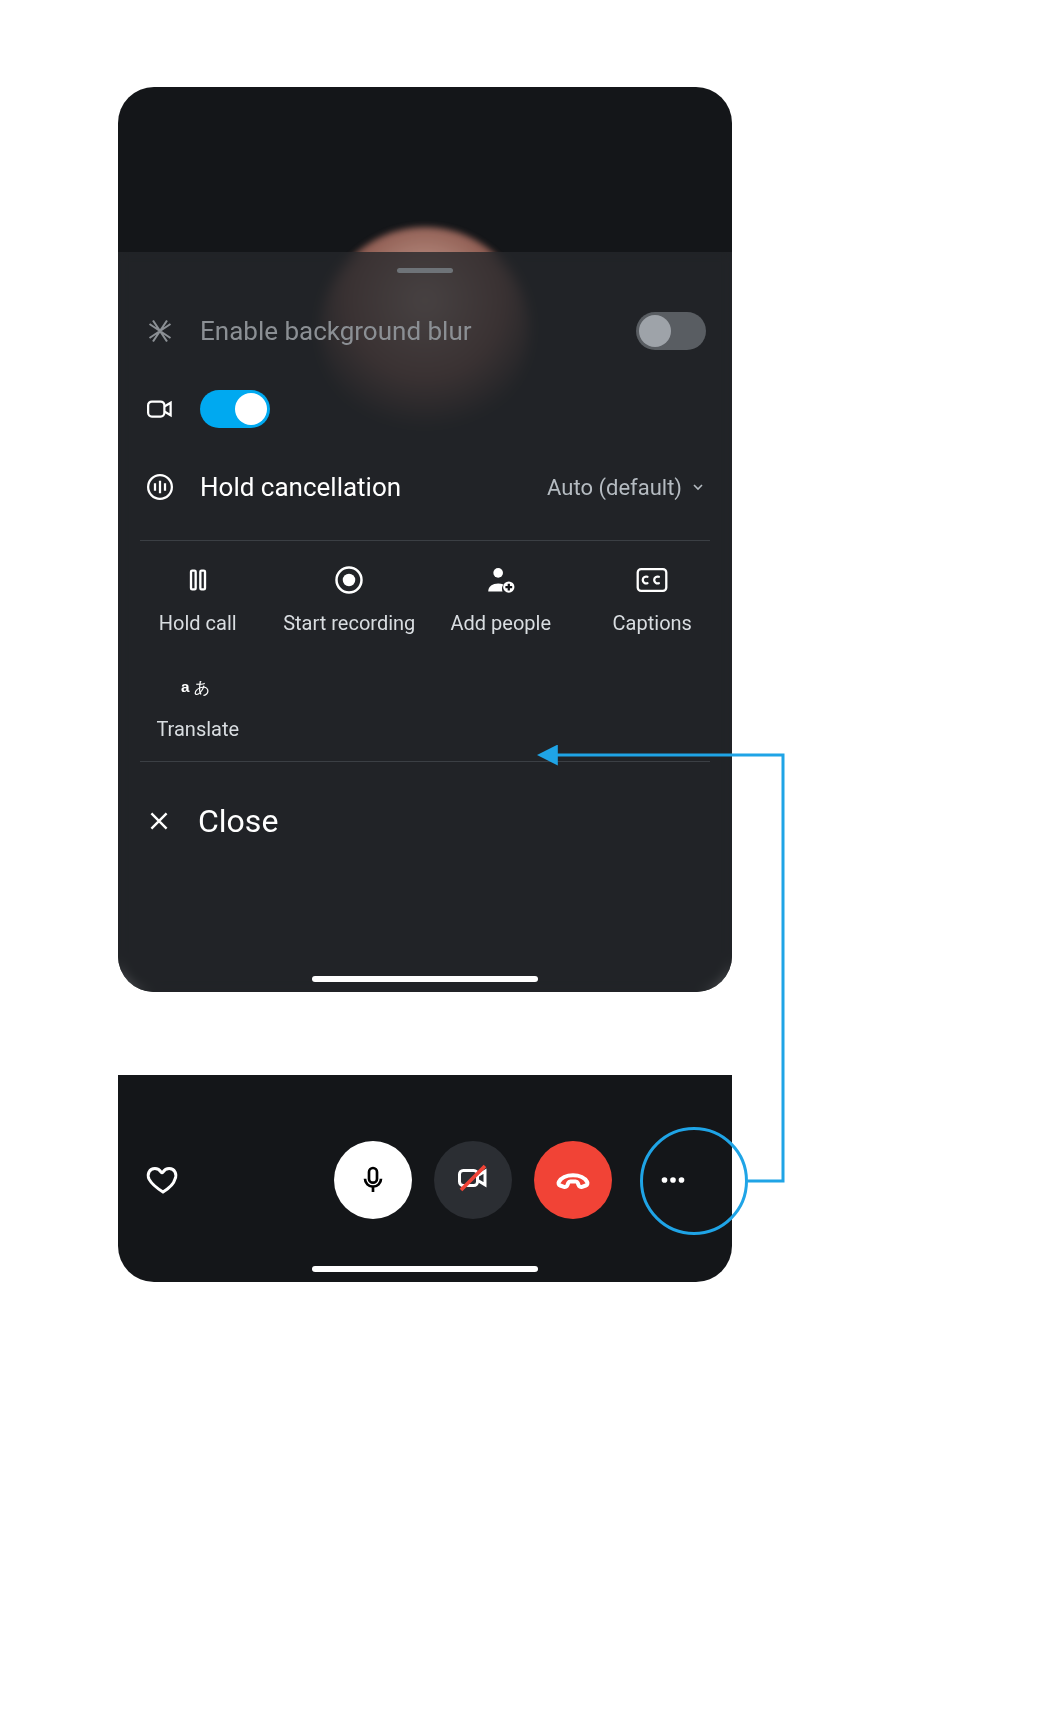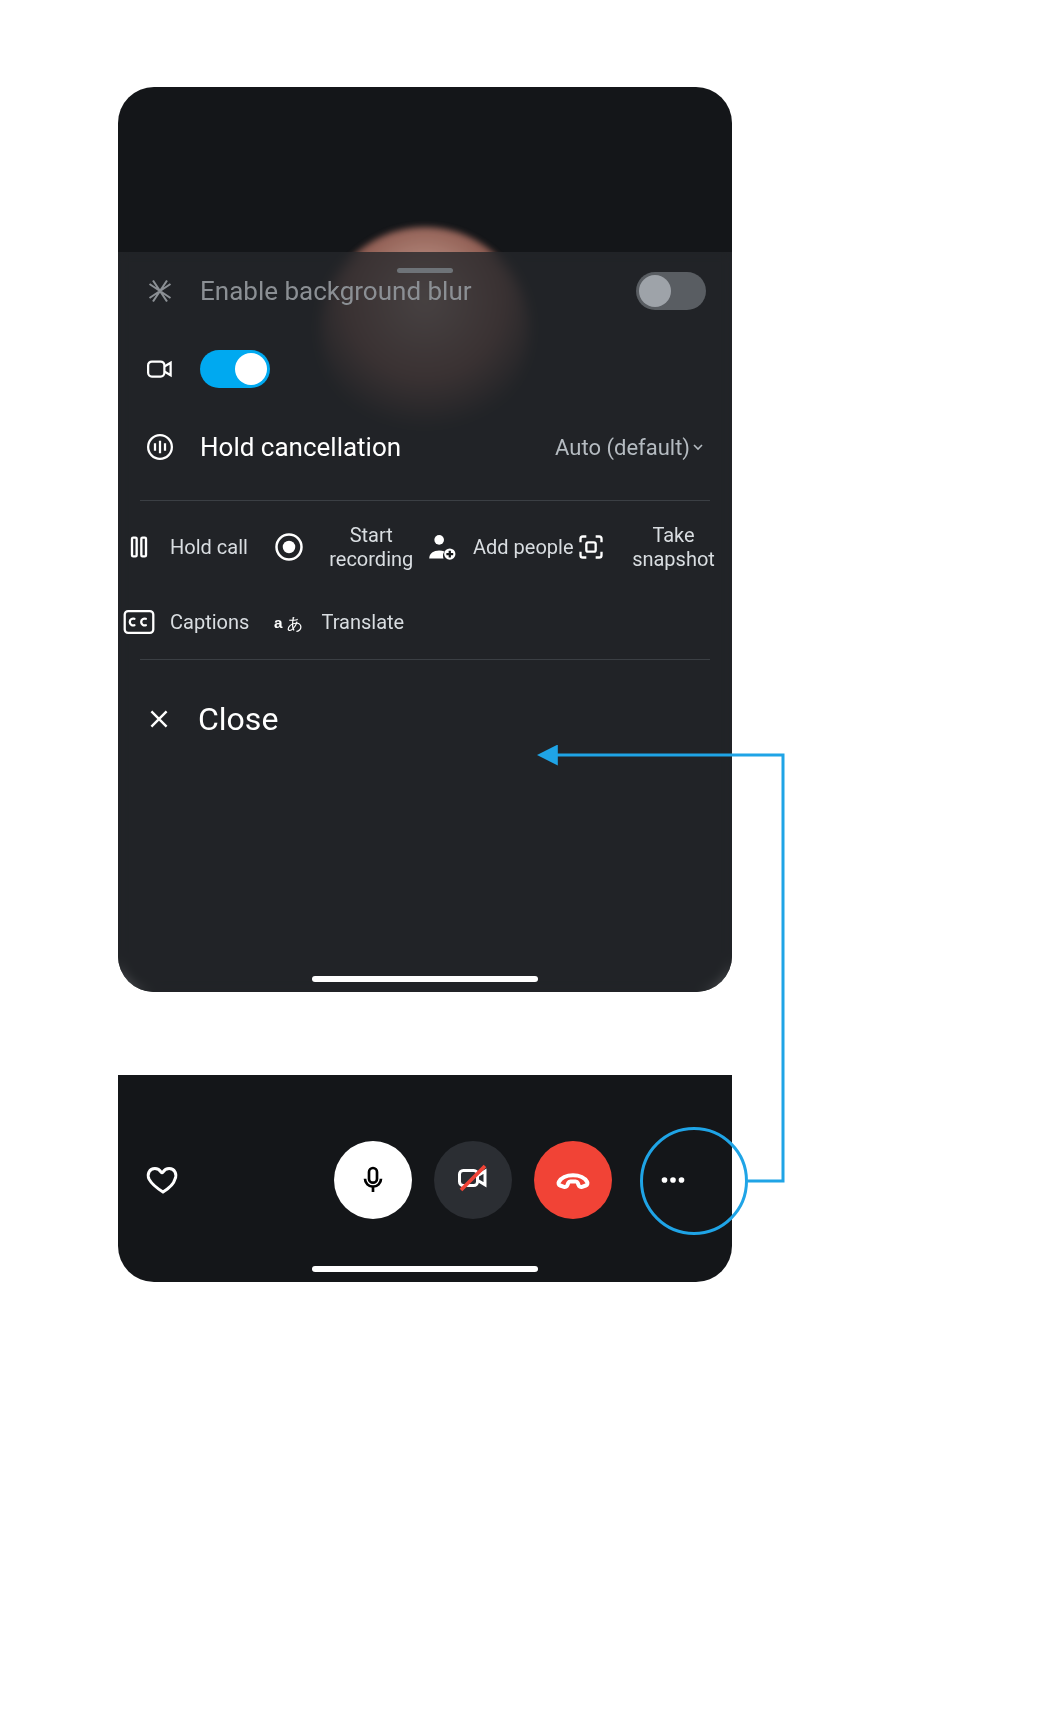--- a/index.html
+++ b/index.html
@@ -52,23 +52,23 @@
     padding: 0 26px;
     height: 78px;
     font-size: 26px;
     color: #ffffff;
     gap: 24px;
   }
   .row.disabled { color: #8b8f94; }
   .row.disabled svg { stroke: #8b8f94; fill: #8b8f94; }
   .row .row-icon { flex: 0 0 32px; display:flex; align-items:center; justify-content:center; }
   .row .row-label { flex: 1; }
-  .row .row-right { display:flex; align-items:center; color:#b5bbc1; font-size:22px; }
-
-  .rows-block { }
+  .row .row-right { display:flex; align-items:center; gap:8px; color:#b5bbc1; font-size:22px; }
+
+  .rows-block { padding-top: 40px; }
 
   
   .toggle {
     width: 70px; height: 38px; border-radius: 19px;
     position: relative;
     background: #595d62;
   }
   .toggle .knob {
     position: absolute; top: 3px; left: 3px;
     width: 32px; height: 32px; border-radius: 50%;
@@ -80,21 +80,21 @@
   .hr { height: 1px; background: #3b3f44; margin: 14px 22px; }
 
   
   .grid {
     display: grid;
     grid-template-columns: repeat(4, 1fr);
     padding: 8px 4px 6px 4px;
     row-gap: 34px;
   }
   .gcell {
-    display: flex; align-items: center;
+    display: flex; flex-direction: column; align-items: center;
     gap: 14px;
     color: #d9dde1; font-size: 20px;
     text-align: center;
   }
   .gcell .gicon { width: 34px; height: 34px; display:flex; align-items:center; justify-content:center; }
 
   .close-row {
     display: flex; align-items: center;
     padding: 26px 26px 10px 26px;
     gap: 24px;
@@ -236,29 +236,20 @@
           <svg width="34" height="34" viewBox="0 0 24 24" fill="#ffffff">
             <circle cx="10" cy="7" r="3.4"></circle>
             <path d="M3 20c0-3.5 3.1-5.6 7-5.6 1.4 0 2.6.3 3.7.8-.6.8-1 1.8-1 2.9 0 .7.1 1.4.4 2H3z"></path>
             <circle cx="17.5" cy="17" r="4" fill="#ffffff"></circle>
             <path d="M17.5 14.6v4.8M15.1 17h4.8" stroke="#141619" stroke-width="1.6"></path>
           </svg>
         </span>
         <span>Add people</span>
       </div>
 
-      <div class="gcell">
-        <span class="gicon">
-          <svg width="28" height="28" viewBox="0 0 24 24" fill="none" stroke="#ffffff" stroke-width="2">
-            <path d="M3 8V5a2 2 0 012-2h3M21 8V5a2 2 0 00-2-2h-3M3 16v3a2 2 0 002 2h3M21 16v3a2 2 0 01-2 2h-3"></path>
-            <rect x="8" y="8" width="8" height="8" rx="1.5"></rect>
-          </svg>
-        </span>
-        <span>Take snapshot</span>
-      </div>
 
 
       <div class="gcell">
         <span class="gicon">
           <svg width="32" height="28" viewBox="0 0 28 22" fill="none" stroke="#ffffff" stroke-width="2">
             <rect x="1.5" y="1.5" width="25" height="19" rx="3"></rect>
             <path d="M10 8.2a3 3 0 100 5.6M20 8.2a3 3 0 100 5.6" stroke-linecap="round"></path>
           </svg>
         </span>
         <span>Captions</span>

